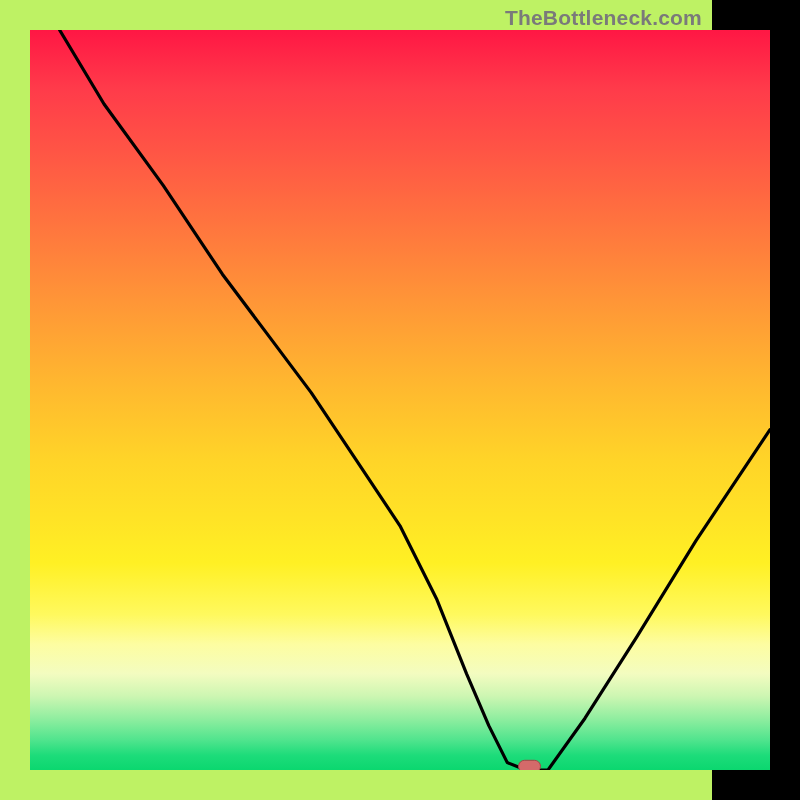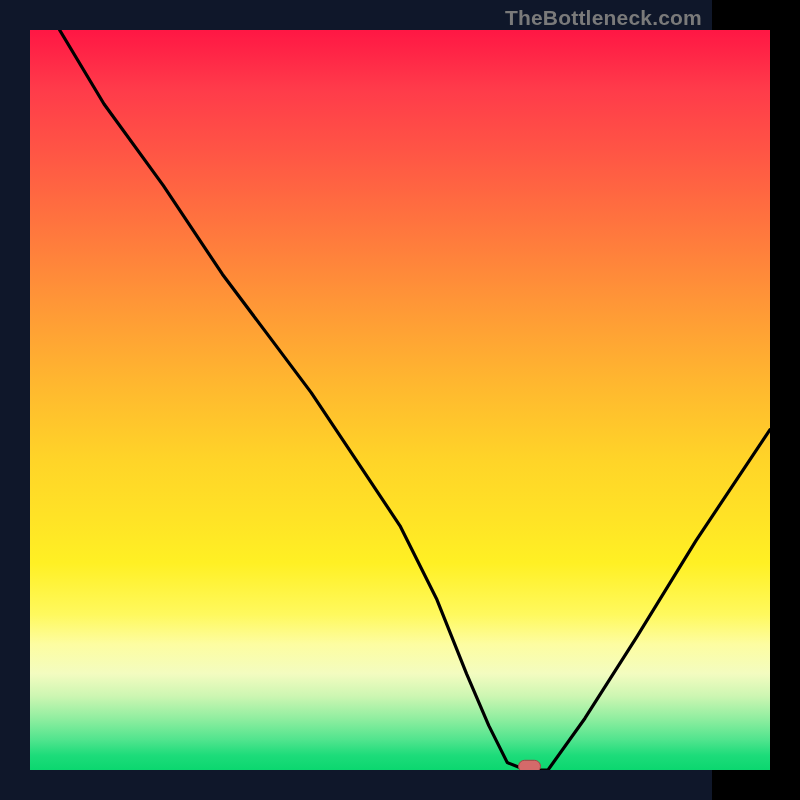--- a/index.html
+++ b/index.html
@@ -7,21 +7,21 @@
     padding: 0;
     width: 800px;
     height: 800px;
     background: #000;
     overflow: hidden;
   }
   .frame {
     position: relative;
     width: 712px;
     height: 800px;
-    background: #0f172a;
+    background: #bef264;
   }
   .plot-area {
     position: absolute;
     left: 30px;
     top: 30px;
     width: 740px;
     height: 740px;
     
     background: linear-gradient(
       to bottom,

